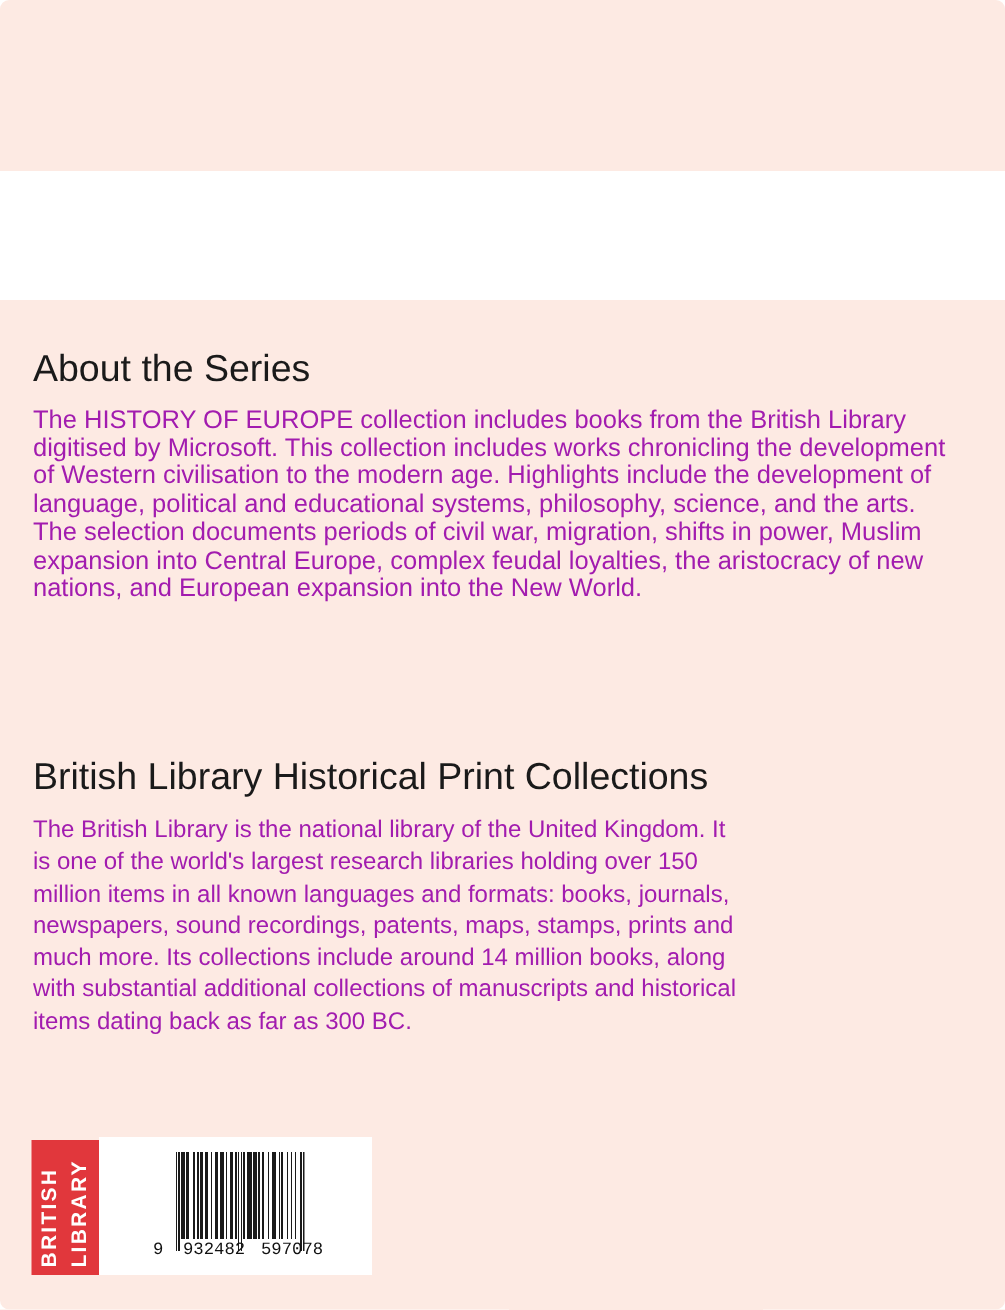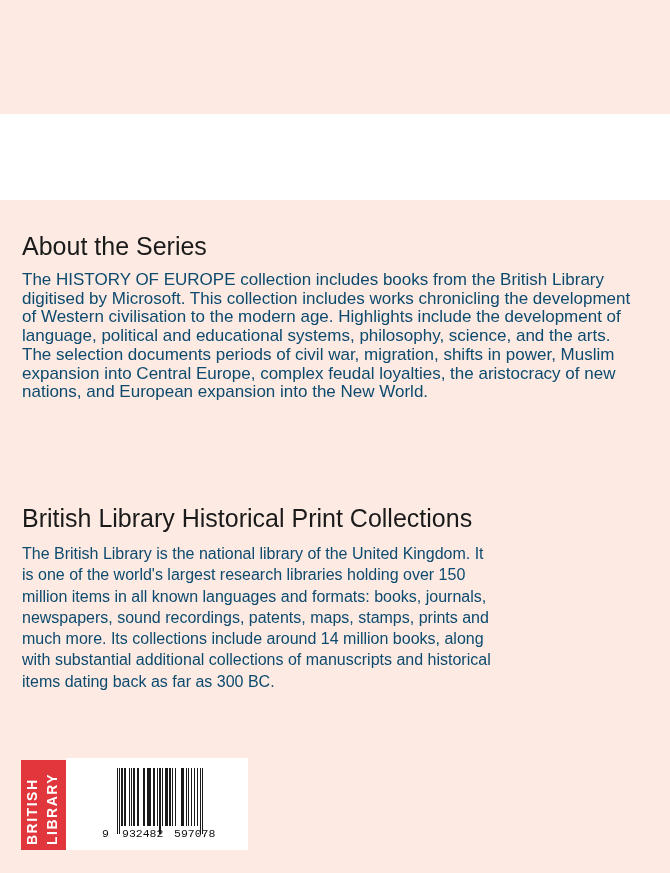--- a/index.html
+++ b/index.html
@@ -4,20 +4,21 @@
 <style>
   html, body { margin: 0; padding: 0; }
   body { font-family: "Liberation Sans", sans-serif; }
 
   .cover {
     position: relative;
     width: 670px;
     height: 873px;
     background: #fdeae3;
     overflow: hidden;
+    border-radius: 6px;
   }
 
   .band-top {
     position: absolute;
     left: 0; top: 114px;
     width: 670px; height: 86px;
     background: #ffffff;
   }
 
   .section-heading {
@@ -31,21 +32,21 @@
     white-space: nowrap;
   }
   #heading-about { top: 231px; }
   #heading-collections { top: 503px; }
 
   .body-text {
     position: absolute;
     left: 22px;
     margin: 0;
     width: 634px;
-    color: #0c4a6e;
+    color: #a21caf;
     white-space: pre-line;
   }
   #body-about {
     top: 271px;
     font-size: 17px;
     line-height: 18.7px;
   }
   #body-collections {
     top: 543px;
     font-size: 16px;

